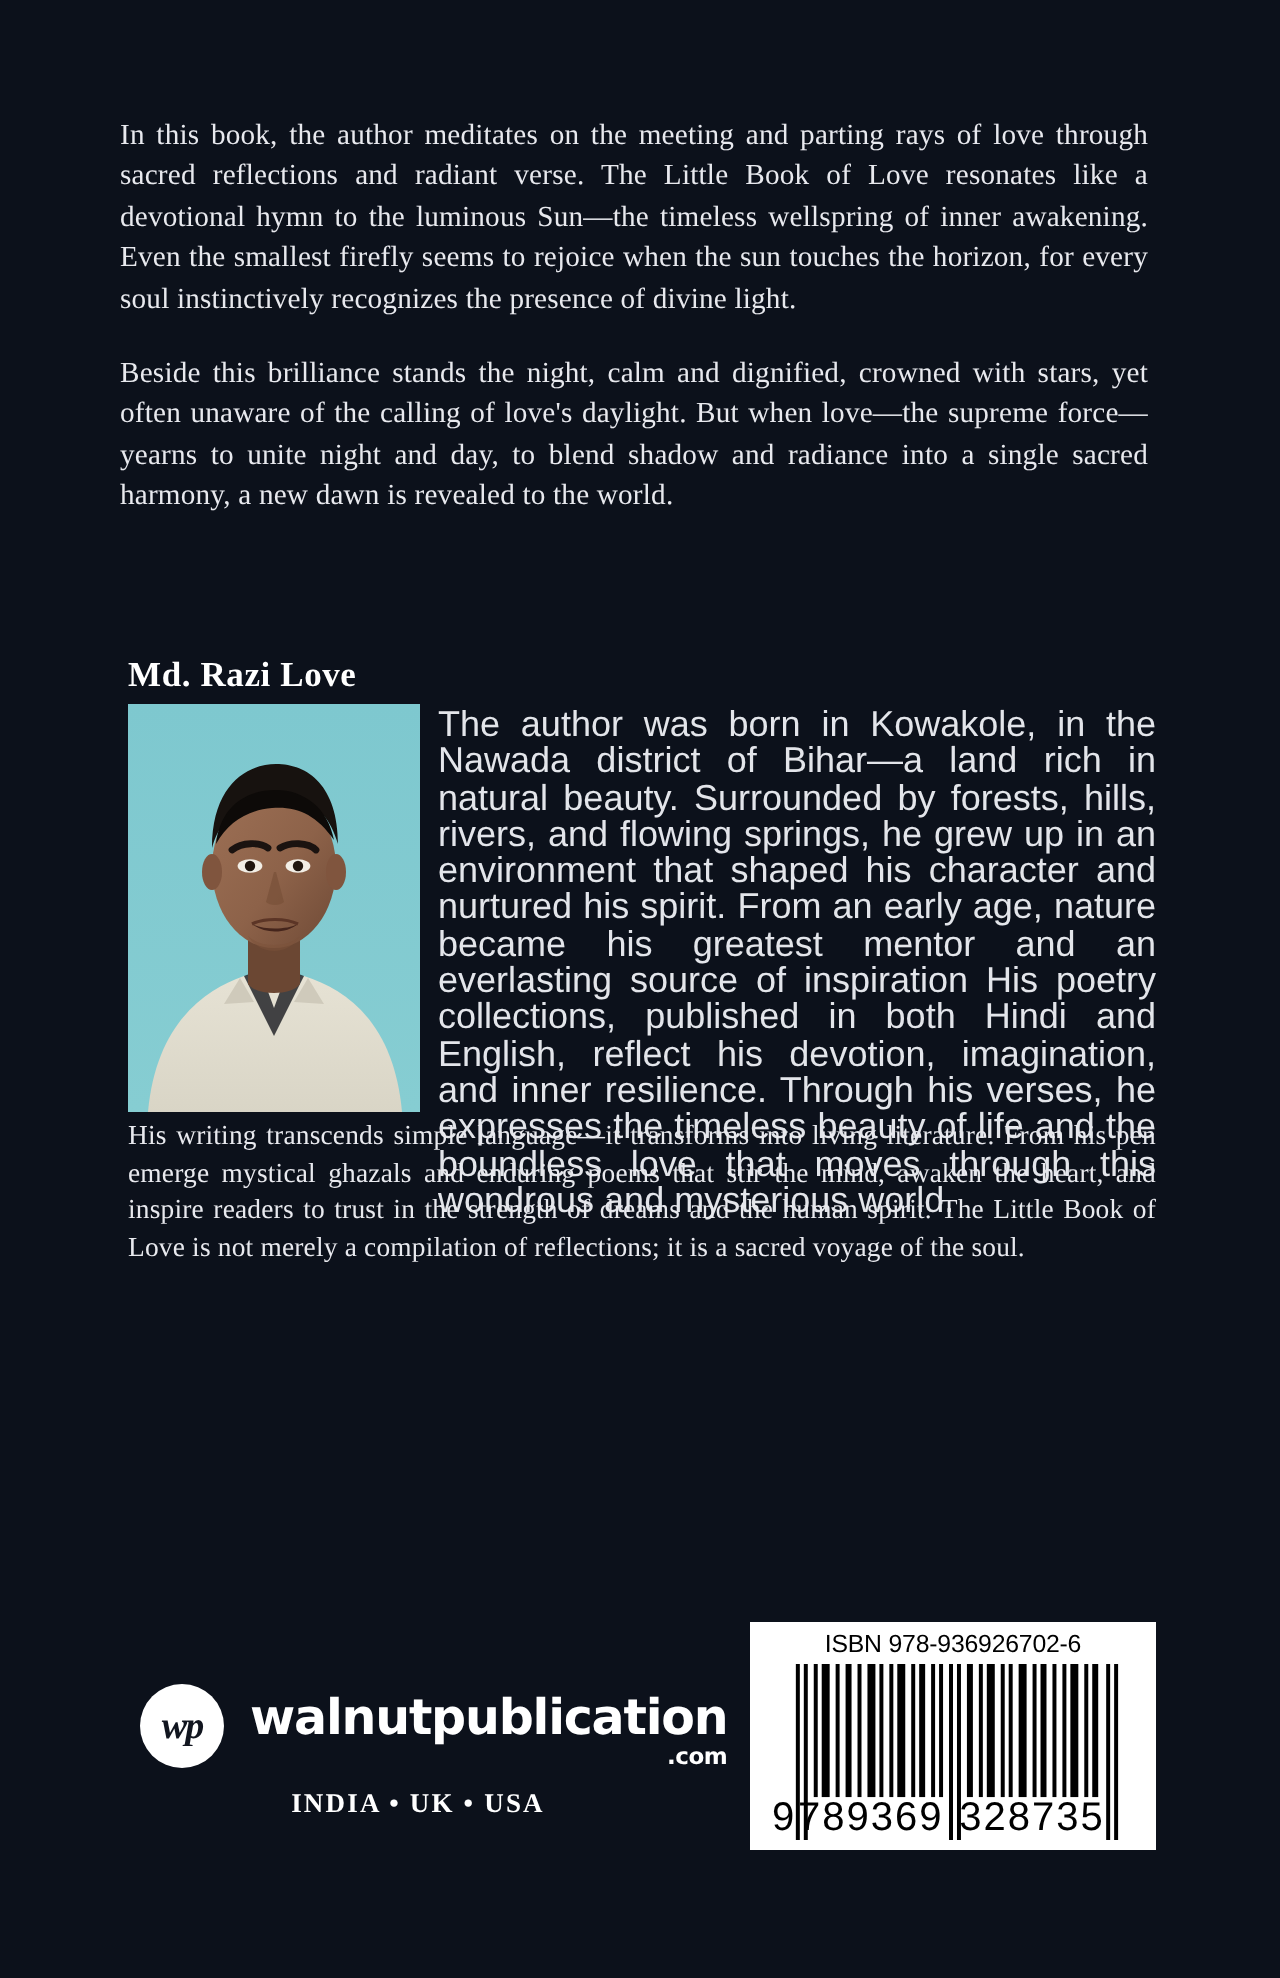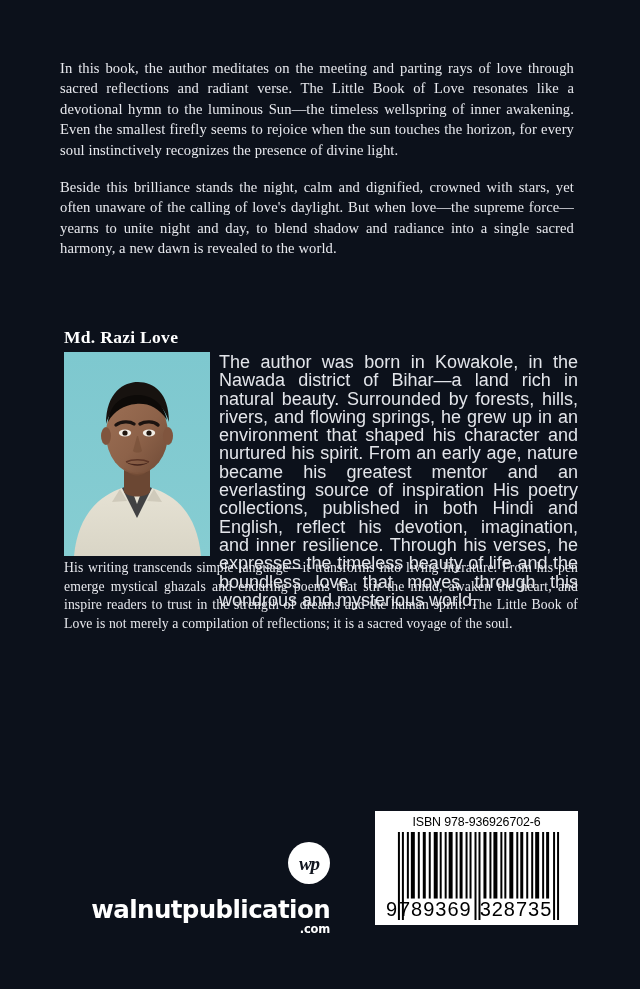--- a/index.html
+++ b/index.html
@@ -89,23 +89,22 @@
 
   
   .publisher {
     position: absolute;
     left: 70px;
     top: 842px;
     width: 260px;
   }
   .logo-row {
     display: flex;
-    align-items: flex-end;
+    align-items: center;
     gap: 13px;
-    flex-direction: column;
   }
   .logo-mark {
     width: 42px;
     height: 42px;
     border-radius: 50%;
     background: #ffffff;
     display: flex;
     align-items: center;
     justify-content: center;
     flex: 0 0 auto;
@@ -275,20 +274,21 @@
   <div class="publisher">
     <div class="logo-row">
       <div class="logo-mark">
         <span>wp</span>
       </div>
       <div class="logo-text-wrap">
         <div class="logo-word">walnutpublication</div>
         <div class="logo-dotcom">.com</div>
       </div>
     </div>
+    <div class="countries">INDIA  •  UK  •  USA</div>
   </div>
 
   <div class="barcode-box">
     <div class="isbn-line">ISBN 978-936926702-6</div>
     <div class="bars-area">
       <svg class="bars-svg" viewBox="0 0 186 82" preserveAspectRatio="none">
         <g fill="#000000">
 
           <rect x="14" y="0" width="2" height="82"></rect>
           <rect x="18" y="0" width="2" height="82"></rect>

